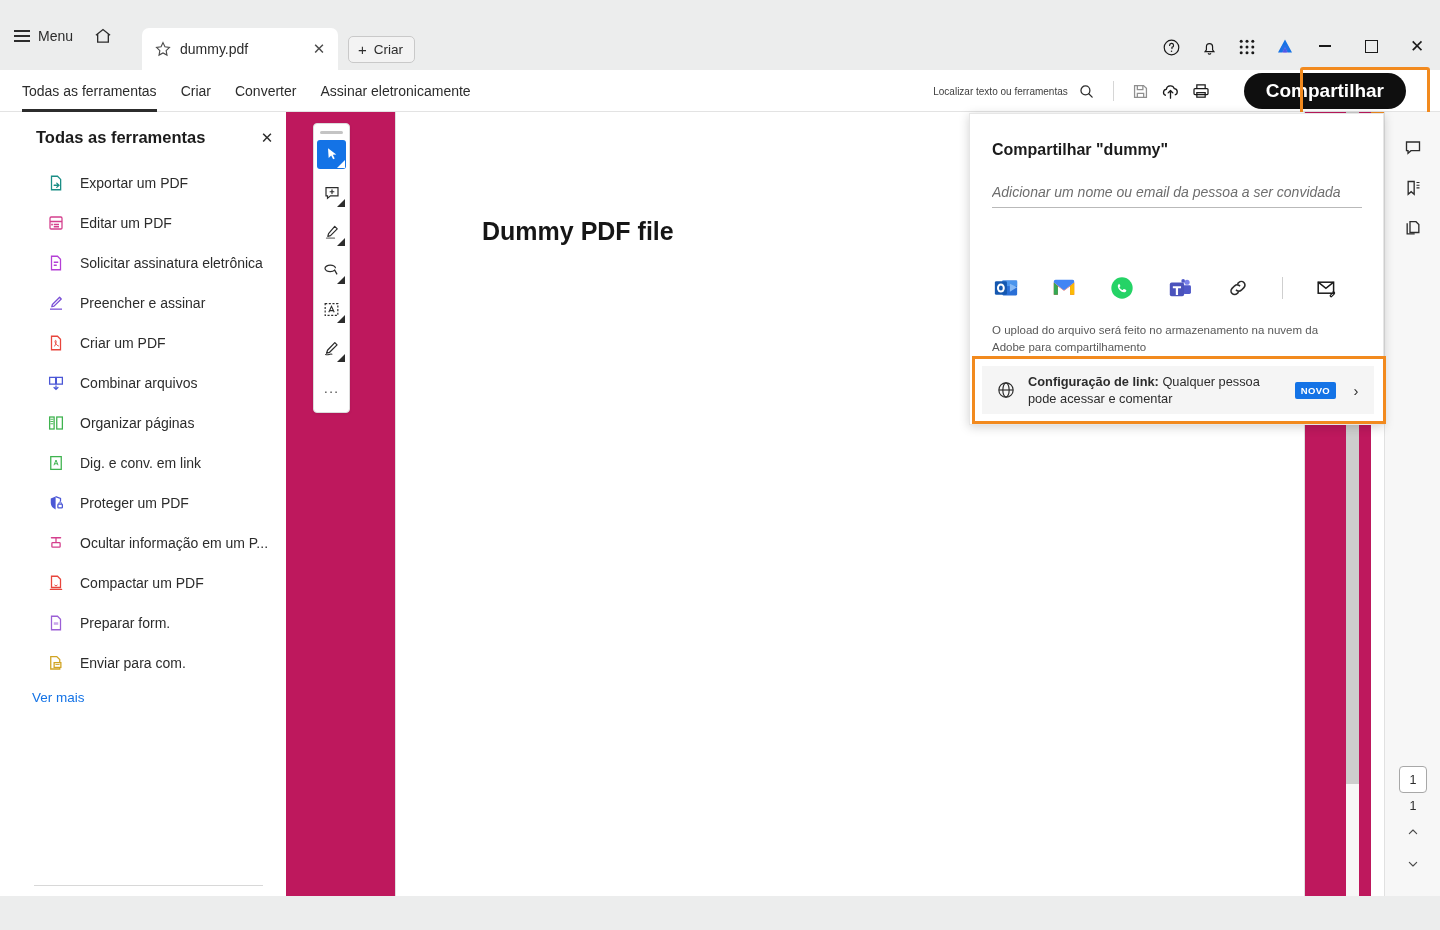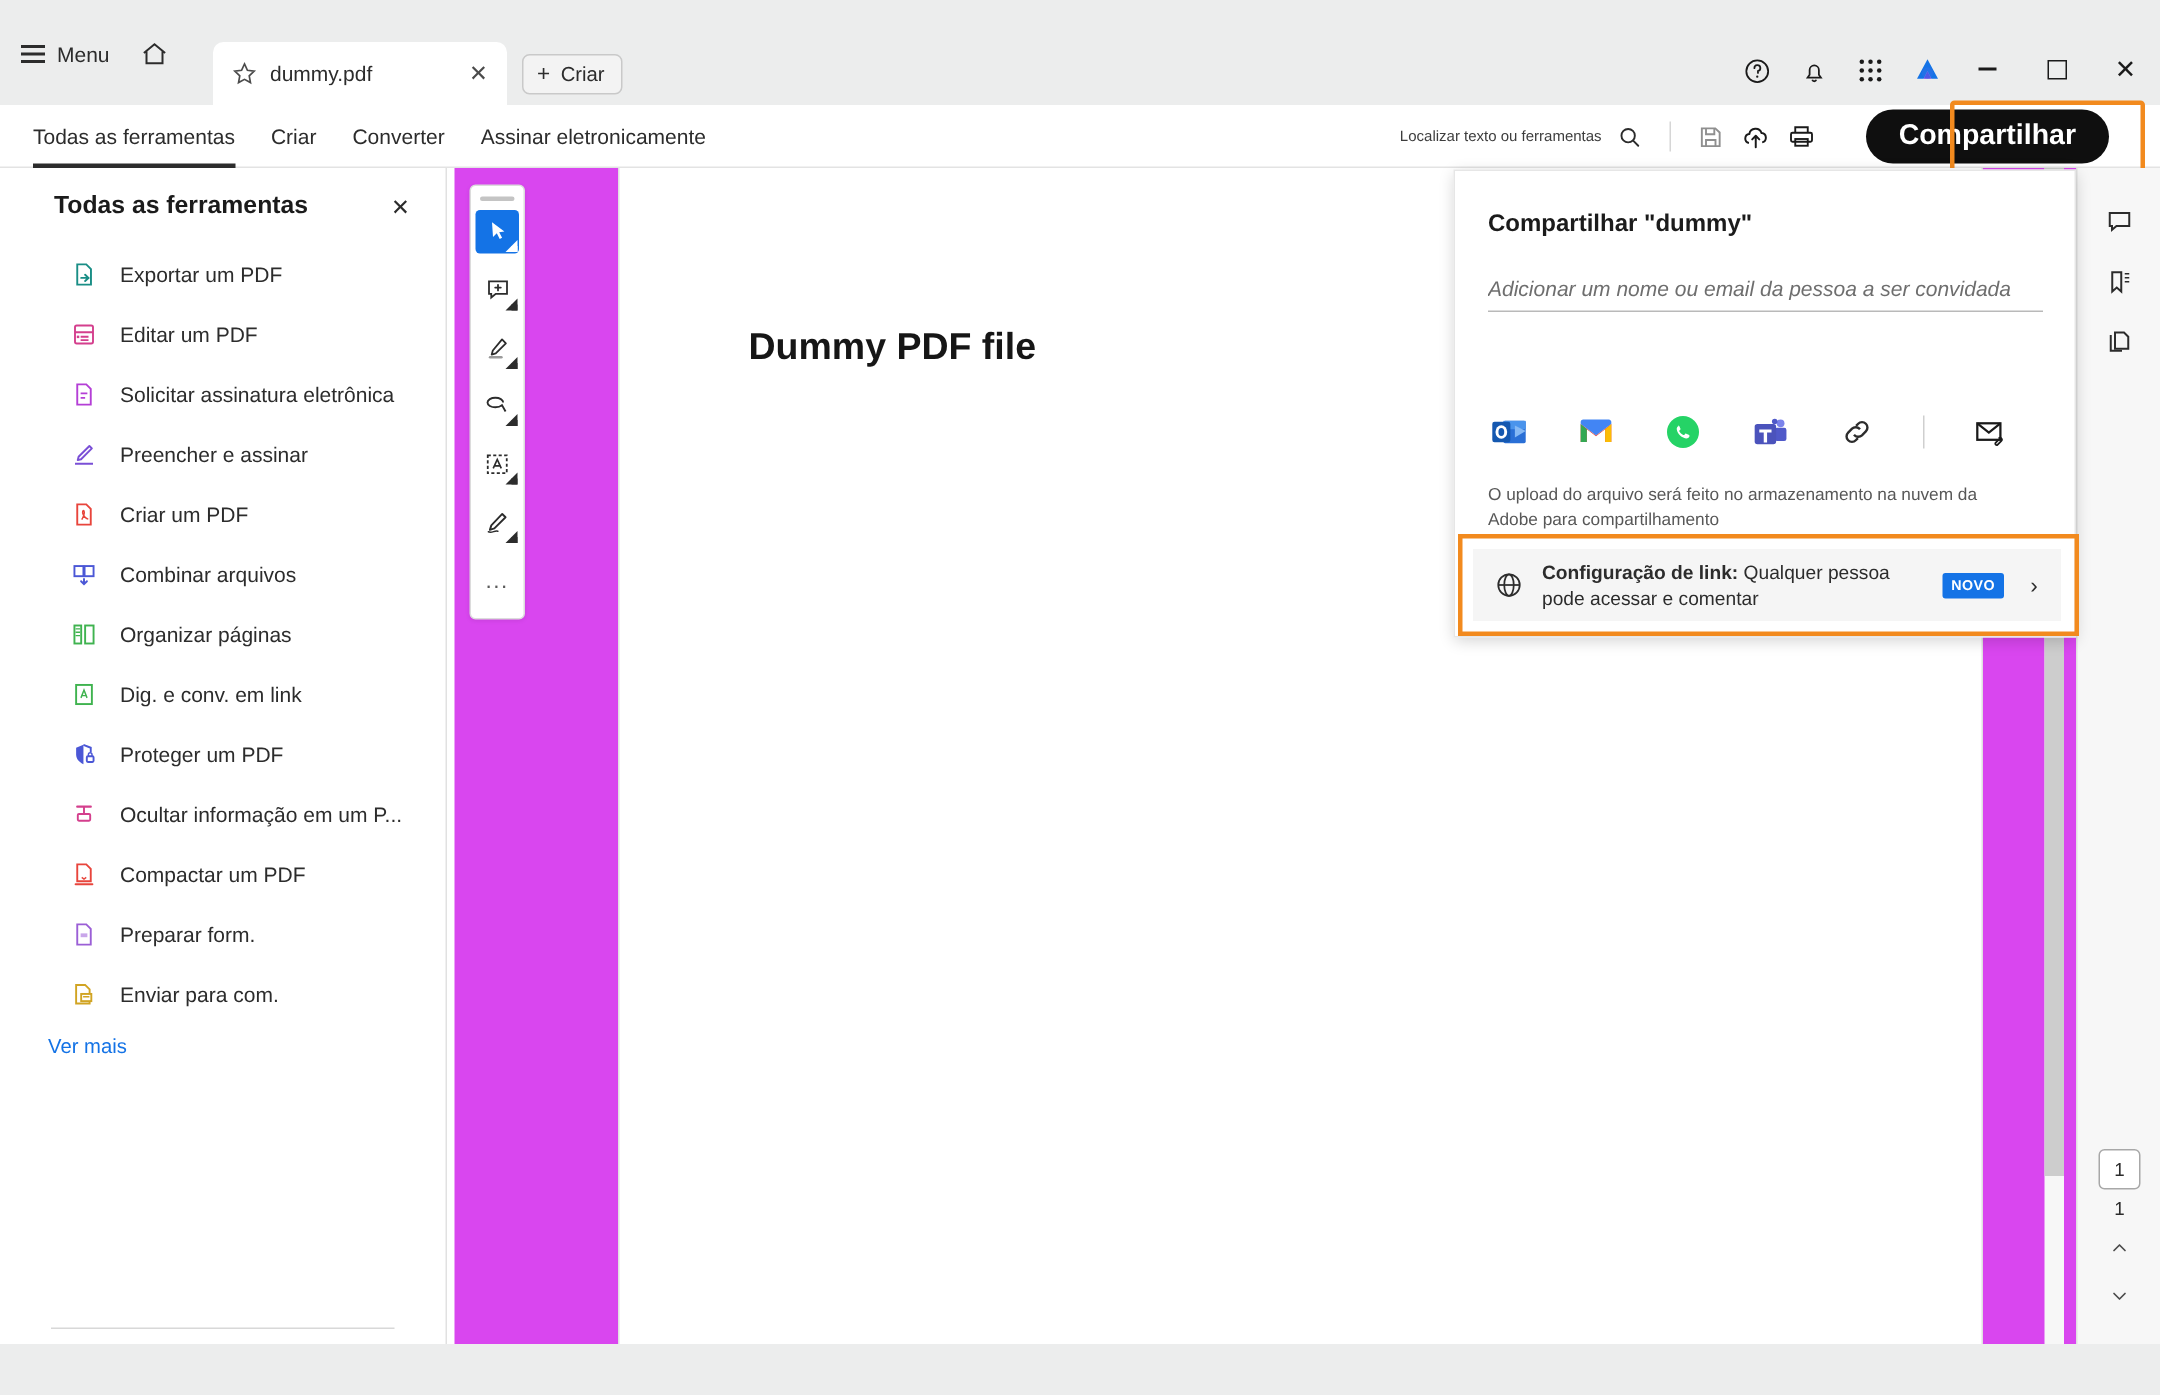--- a/index.html
+++ b/index.html
@@ -122,22 +122,22 @@
     display:flex; align-items:center; justify-content:center; cursor:pointer;
   }
   .qb-item.sel { background:#1473e6; }
   .qb-caret { position:absolute; right:1px; bottom:1px; width:0;height:0;
     border-left:4px solid transparent; border-top:4px solid transparent; border-right:4px solid #2c2c2c; border-bottom:4px solid #2c2c2c; }
   .qb-item.sel .qb-caret { border-right-color:#fff; border-bottom-color:#fff; }
   .qb-dots { font-size:15px; color:#5a5a5a; letter-spacing:1px; }
 
   
   .docarea {
-    position:absolute; left:303px; top:112px; width:1085px; height:784px;
-    background:#d946ef;
+    position:absolute; left:286px; top:112px; width:1085px; height:784px;
+    background:#be185d;
   }
   .page {
     position:absolute; left:109px; top:0px; width:910px; height:784px;
     background:#ffffff; border-left:1px solid #e0e0e0; border-right:1px solid #e0e0e0;
   }
   .page-text {
     position:absolute; left:86px; top:105px;
     font-size:25px; font-weight:bold; color:#161616;
     font-family:"Liberation Sans", sans-serif;
   }

